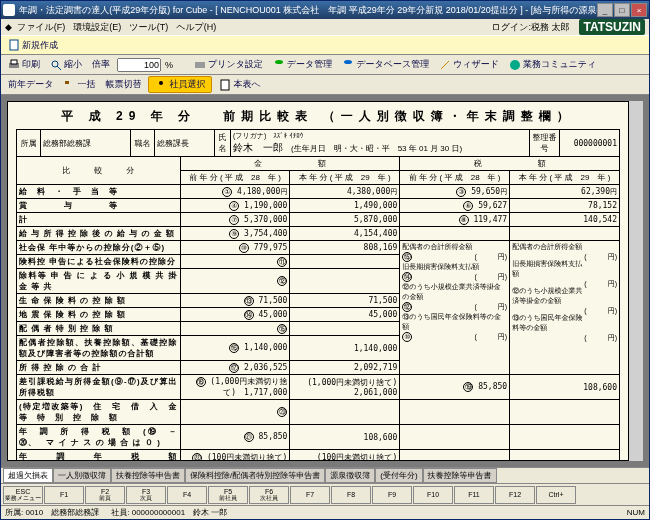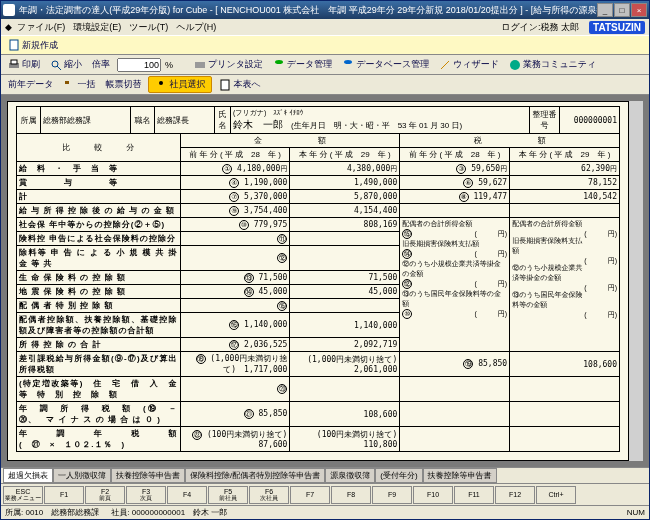--- a/index.html
+++ b/index.html
@@ -52,21 +52,21 @@
 
   <div class="menubar">
     <span>◆</span>
     <span class="mi">ファイル(F)</span>
     <span class="mi">環境設定(E)</span>
     <span class="mi">ツール(T)</span>
     <span class="mi">ヘルプ(H)</span>
     <span style="flex:1"></span>
     <span>ログイン:税務 太郎</span>
     <span style="width:6px"></span>
-    <span style="background:#1d4ed8;color:#fff;padding:1px 4px;font-weight:bold;font-size:10px;border-radius:2px">TATSUZIN</span>
+    <span style="background:#14532d;color:#fff;padding:1px 4px;font-weight:bold;font-size:12px;border-radius:2px">TATSUZIN</span>
   </div>
 
   <div class="tb1">
     <span class="tbbtn">
         <svg class="icn-s">
           <rect x="2" y="1" width="8" height="10" fill="#fff" stroke="#048"></rect>
         </svg>
         <span>新規作成</span>
       </span>
   </div>
@@ -144,20 +144,21 @@
     <span class="tbbtn">
         <svg class="icn-s">
           <rect x="2" y="1" width="8" height="10" fill="#fff" stroke="#000"></rect>
         </svg>
         <span>本表へ</span>
       </span>
   </div>
 
   <div class="main">
     <div class="doc">
+      <div class="dtitle">平 成 29 年 分　 前期比較表 （一人別徴収簿・年末調整欄）</div>
 
       <table class="t hdr">
         <tbody>
             <tr>
           <td style="width:24px" class="ctr">所属</td>
           <td style="width:90px">総務部総務課</td>
           <td style="width:24px" class="ctr">職名</td>
           <td style="width:60px">総務課長</td>
           <td style="width:16px" class="ctr" rowspan="1">氏名</td>
           <td>

